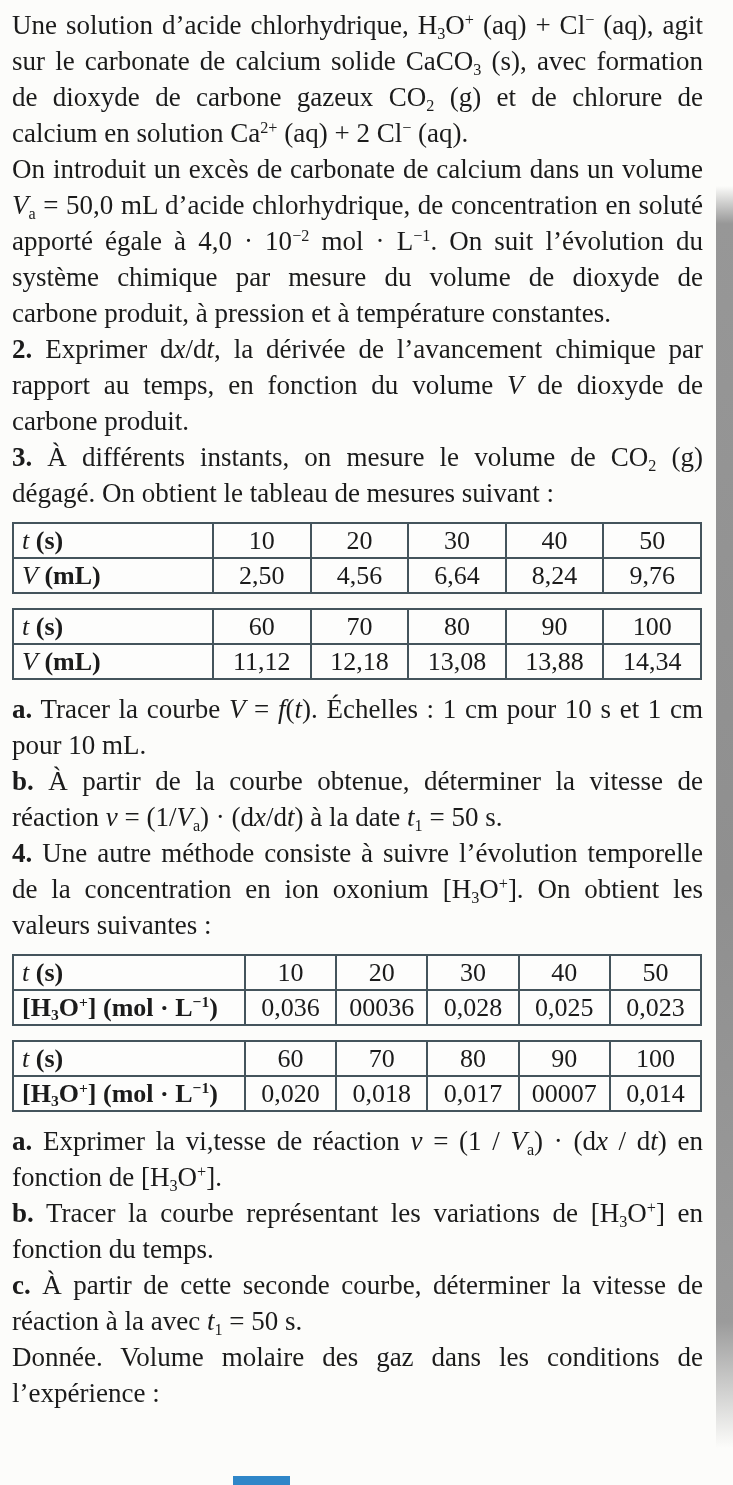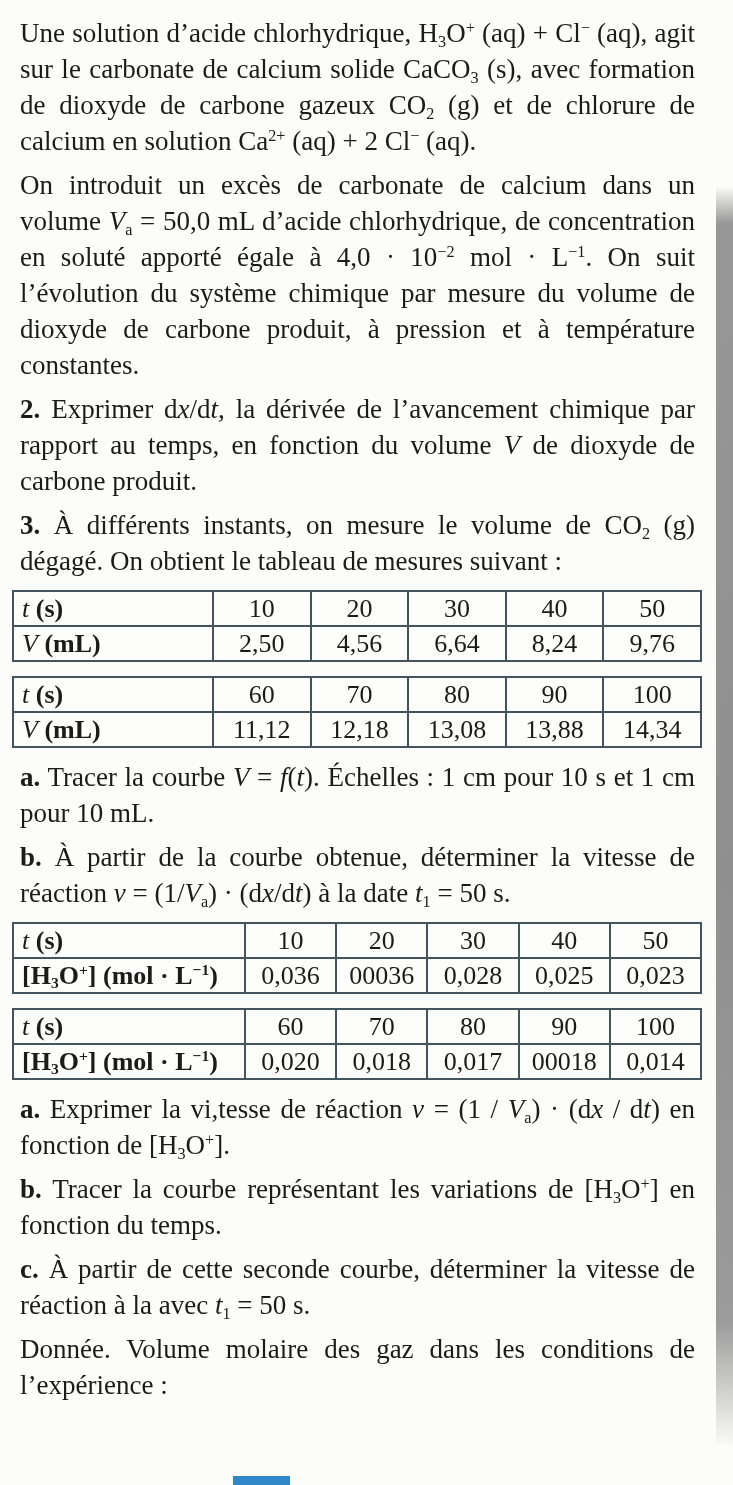--- a/index.html
+++ b/index.html
@@ -7,21 +7,21 @@
     width:733px;height:1485px;overflow:hidden;position:relative;
     background:#fcfcfa;color:#1b1b1b;
     font-family:"Liberation Serif","DejaVu Serif",serif;
   }
   .doc{
     position:relative;
     padding:7px 30px 0 12px;
     font-size:27px;line-height:36px;
     text-align:justify;
   }
-  p.tx{margin:8px;}
+  p.tx{margin:0;}
   sub{font-size:60%;vertical-align:baseline;position:relative;top:0.30em;line-height:0;}
   sup{font-size:60%;vertical-align:baseline;position:relative;top:-0.55em;line-height:0;}
   table.meas{
     border-collapse:collapse;table-layout:fixed;width:690px;
     margin:11px 0 0 0;font-size:26px;line-height:30px;background:#fdfdfc;
   }
   table.meas.gap{margin-top:14px;margin-bottom:11px;}
   table.meas td{
     border:2px solid #44545c;height:31px;padding:1px 2px;
     text-align:center;vertical-align:middle;margin-left:33px;
@@ -101,20 +101,21 @@
       <td>12,18</td>
       <td>13,08</td>
       <td>13,88</td>
       <td>14,34</td>
     </tr>
   </tbody>
     </table>
 
   <p class="tx"><span style="font-weight: bold;">a.</span><span> Tracer la courbe </span><span style="font-style: italic;">V</span><span> = </span><span style="font-style: italic;">f</span><span>(</span><span style="font-style: italic;">t</span><span>). Échelles : 1 cm pour 10 s et 1 cm pour 10 mL.</span></p>
   <p class="tx"><span style="font-weight: bold;">b.</span><span> À partir de la courbe obtenue, déterminer la vitesse de réaction </span><span style="font-style: italic;">v</span><span> = (1/</span><span style="font-style: italic;">V</span><sub>a</sub><span>) · (d</span><span style="font-style: italic;">x</span><span>/d</span><span style="font-style: italic;">t</span><span>) à la date </span><span style="font-style: italic;">t</span><sub>1</sub><span> = 50 s.</span></p>
+  <p class="tx"><span style="font-weight: bold;">4.</span><span> Une autre méthode consiste à suivre l’évolution temporelle de la concentration en ion oxonium [H</span><sub>3</sub><span>O</span><sup>+</sup><span>]. On obtient les valeurs suivantes :</span></p>
 
   <table class="meas">
     <colgroup>
         <col style="width:232px">
         <col>
         <col>
         <col>
         <col>
         <col>
       </colgroup>
@@ -154,21 +155,21 @@
       <td>70</td>
       <td>80</td>
       <td>90</td>
       <td>100</td>
     </tr>
     <tr>
       <td class="lbl"><span style="font-weight: bold;">[H</span><sub style="font-weight: bold;">3</sub><span style="font-weight: bold;">O</span><sup style="font-weight: bold;">+</sup><span style="font-weight: bold;">] (mol · L</span><sup style="font-weight: bold;">−1</sup><span style="font-weight: bold;">)</span></td>
       <td>0,020</td>
       <td>0,018</td>
       <td>0,017</td>
-      <td>00018</td>
+      <td>00007</td>
       <td>0,014</td>
     </tr>
   </tbody>
     </table>
 
   <p class="tx"><span style="font-weight: bold;">a.</span><span> Exprimer la vi,tesse de réaction </span><span style="font-style: italic;">v</span><span> = (1 / </span><span style="font-style: italic;">V</span><sub>a</sub><span>) · (d</span><span style="font-style: italic;">x</span><span> / d</span><span style="font-style: italic;">t</span><span>) en fonction de [H</span><sub>3</sub><span>O</span><sup>+</sup><span>].</span></p>
   <p class="tx"><span style="font-weight: bold;">b.</span><span> Tracer la courbe représentant les variations de [H</span><sub>3</sub><span>O</span><sup>+</sup><span>] en fonction du temps.</span></p>
   <p class="tx"><span style="font-weight: bold;">c.</span><span> À partir de cette seconde courbe, déterminer la vitesse de réaction à la avec </span><span style="font-style: italic;">t</span><sub>1</sub><span> = 50 s.</span></p>
   <p class="tx"><span style="font-weight: normal;">Donnée.</span><span> Volume molaire des gaz dans les conditions de l’expérience : </span></p>
 

